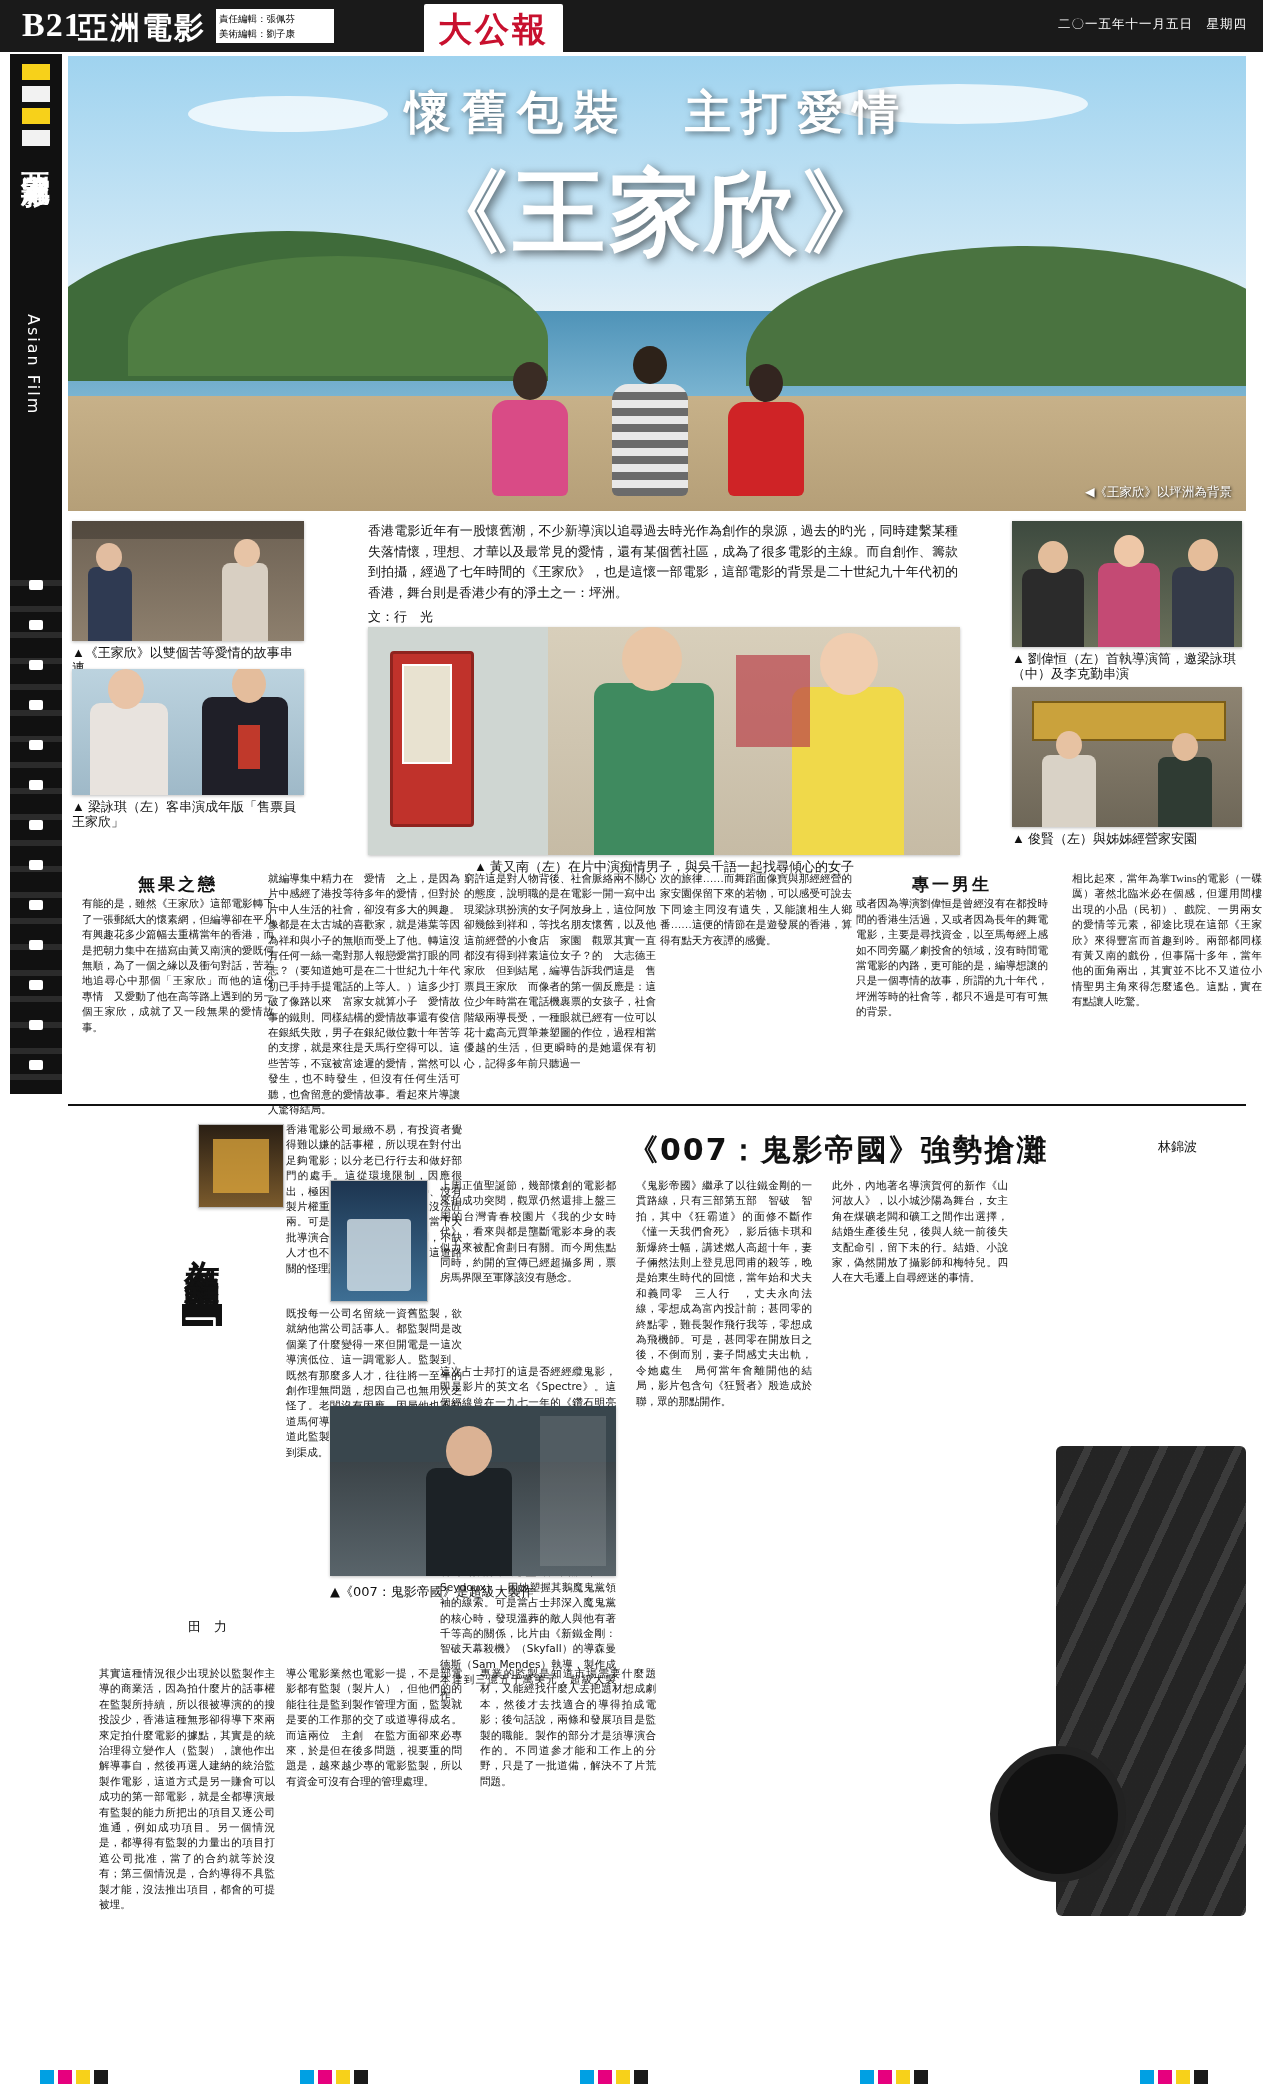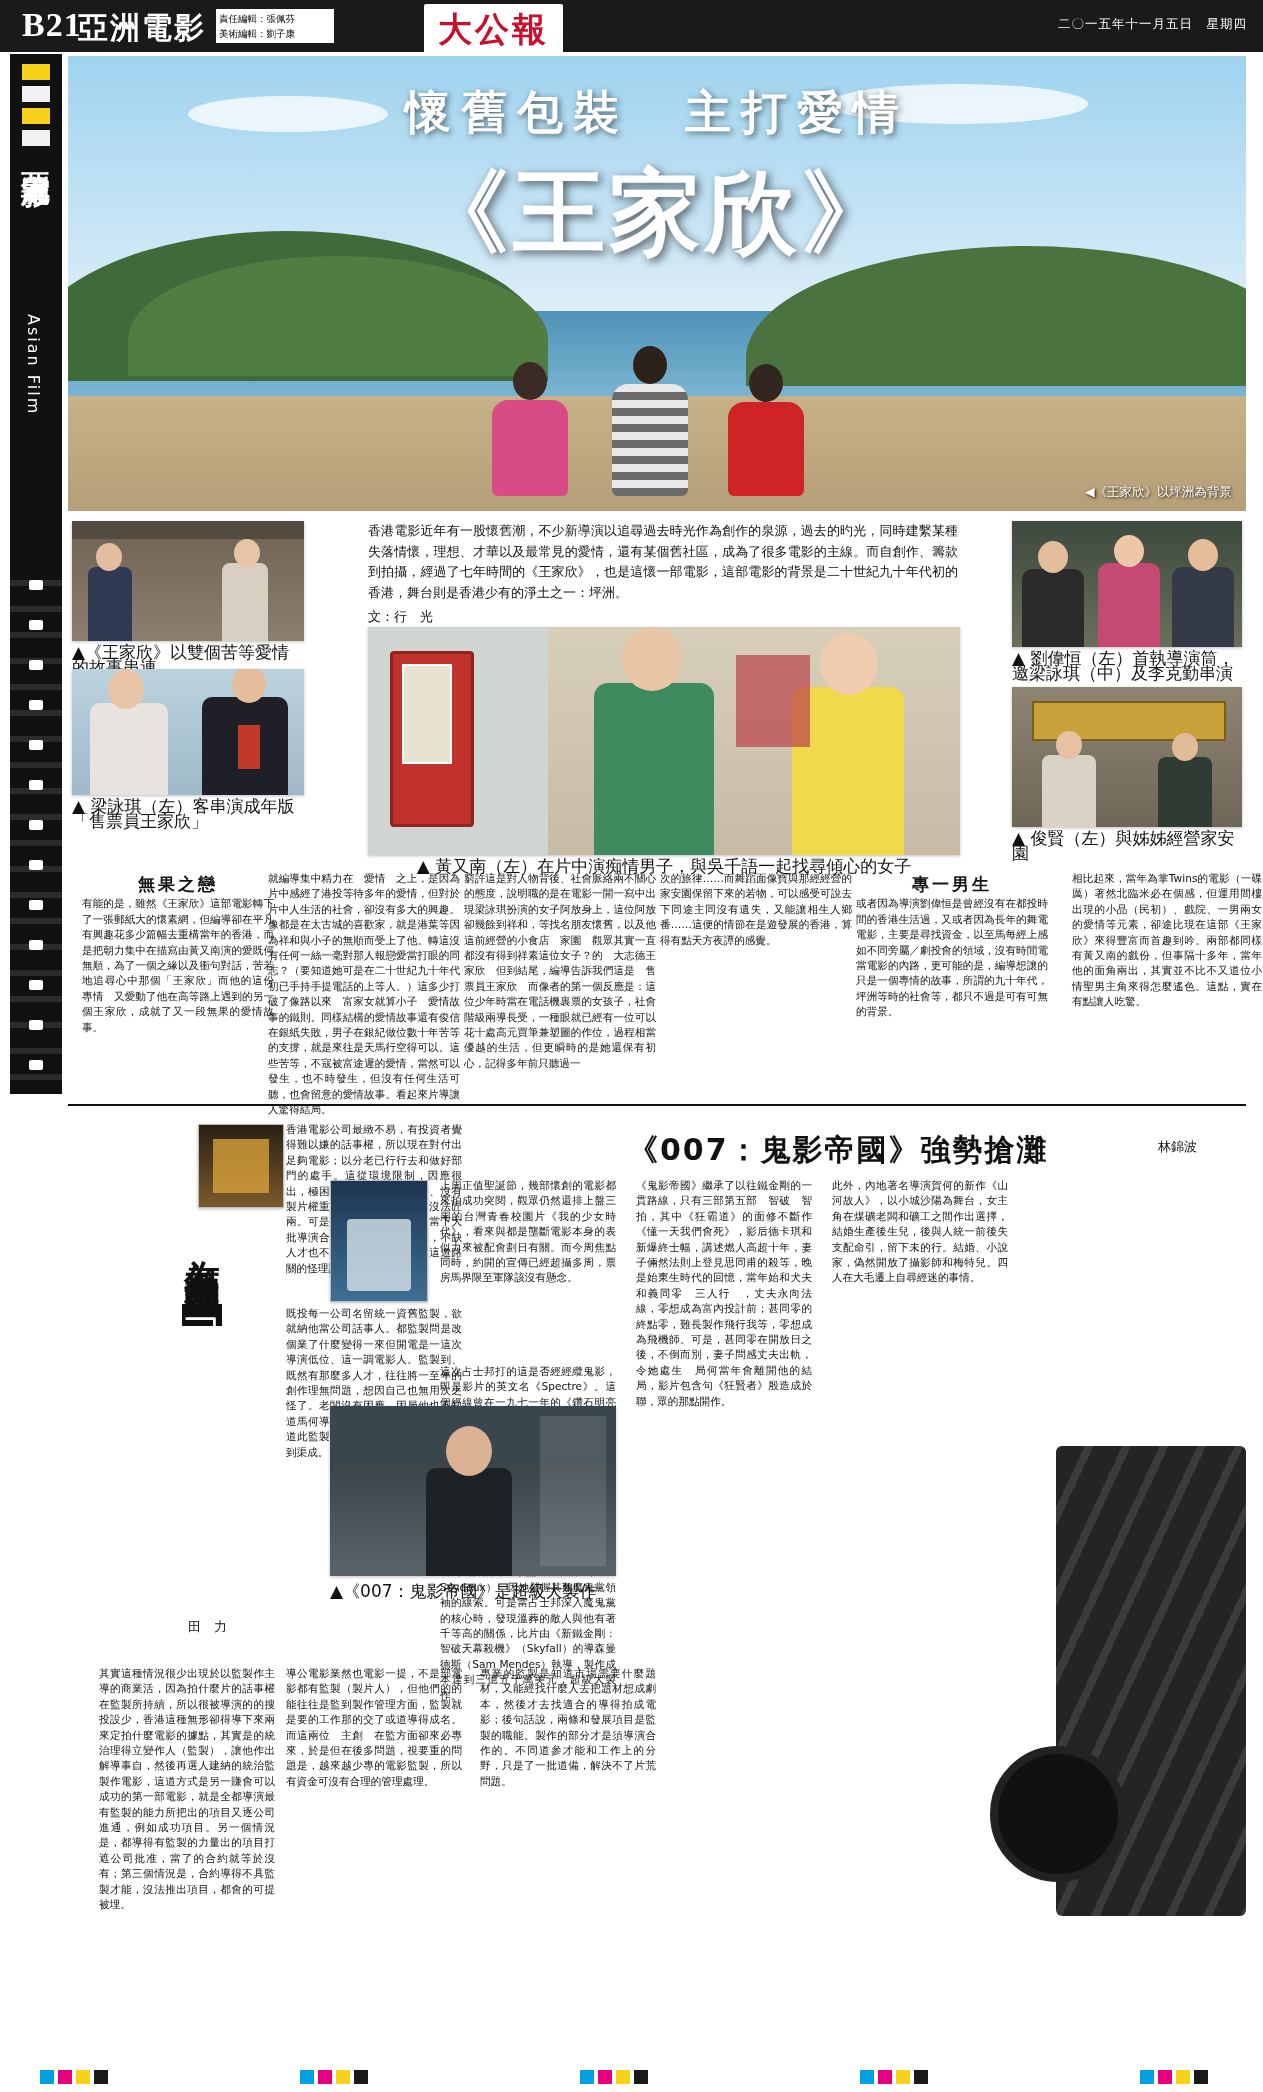--- a/index.html
+++ b/index.html
@@ -36,23 +36,23 @@
   .hero-cloud{position:absolute;background:rgba(255,255,255,.75);border-radius:50%;}
   .hero-head{position:absolute;left:0;top:26px;width:100%;text-align:center;color:#fff;font-size:46px;font-weight:bold;letter-spacing:10px;text-shadow:2px 2px 6px rgba(0,0,0,.55);}
   .hero-big{position:absolute;left:0;top:95px;width:100%;text-align:center;color:#fff;font-size:92px;font-weight:bold;letter-spacing:4px;text-shadow:3px 3px 10px rgba(0,0,0,.6);font-family:"DejaVu Serif","Liberation Serif",serif;}
   .fig-trio{position:absolute;left:50%;transform:translateX(-50%);top:265px;width:330px;height:175px;}
   .fig{position:absolute;bottom:0;}
   .fig .head{width:34px;height:38px;border-radius:50%;margin:0 auto;}
   .fig .body{width:76px;border-radius:16px 16px 6px 6px;}
   .hero-cap{position:absolute;right:14px;bottom:10px;color:#fff;font-size:12.5px;text-shadow:1px 1px 3px #000;}
 
   
-  .body-area{position:absolute;left:68px;top:519px;width:1178px;height:570px;}
+  .body-area{position:absolute;left:68px;top:519px;width:1178px;height:570px;font-family:Liberation Serif, serif;}
   .photo{position:absolute;overflow:hidden;}
-  .cap{font-size:17px;line-height:15px;color:#111;}
+  .cap{font-size:13px;line-height:15px;color:#111;}
 
   .lead{position:absolute;left:300px;top:2px;width:590px;height:100px;font-size:13px;line-height:20.5px;color:#111;text-align:justify;}
   .lead .by{display:block;text-align:left;margin-top:4px;}
 
   
   .ph{position:absolute;inset:0;}
   .v-machine{position:absolute;left:22px;top:24px;width:78px;height:170px;background:#c0322b;border:3px solid #8f231e;border-radius:4px;}
   .v-machine:after{content:"";position:absolute;left:9px;top:10px;width:46px;height:96px;background:#e8e2d0;border:2px solid #fff;}
 
   

